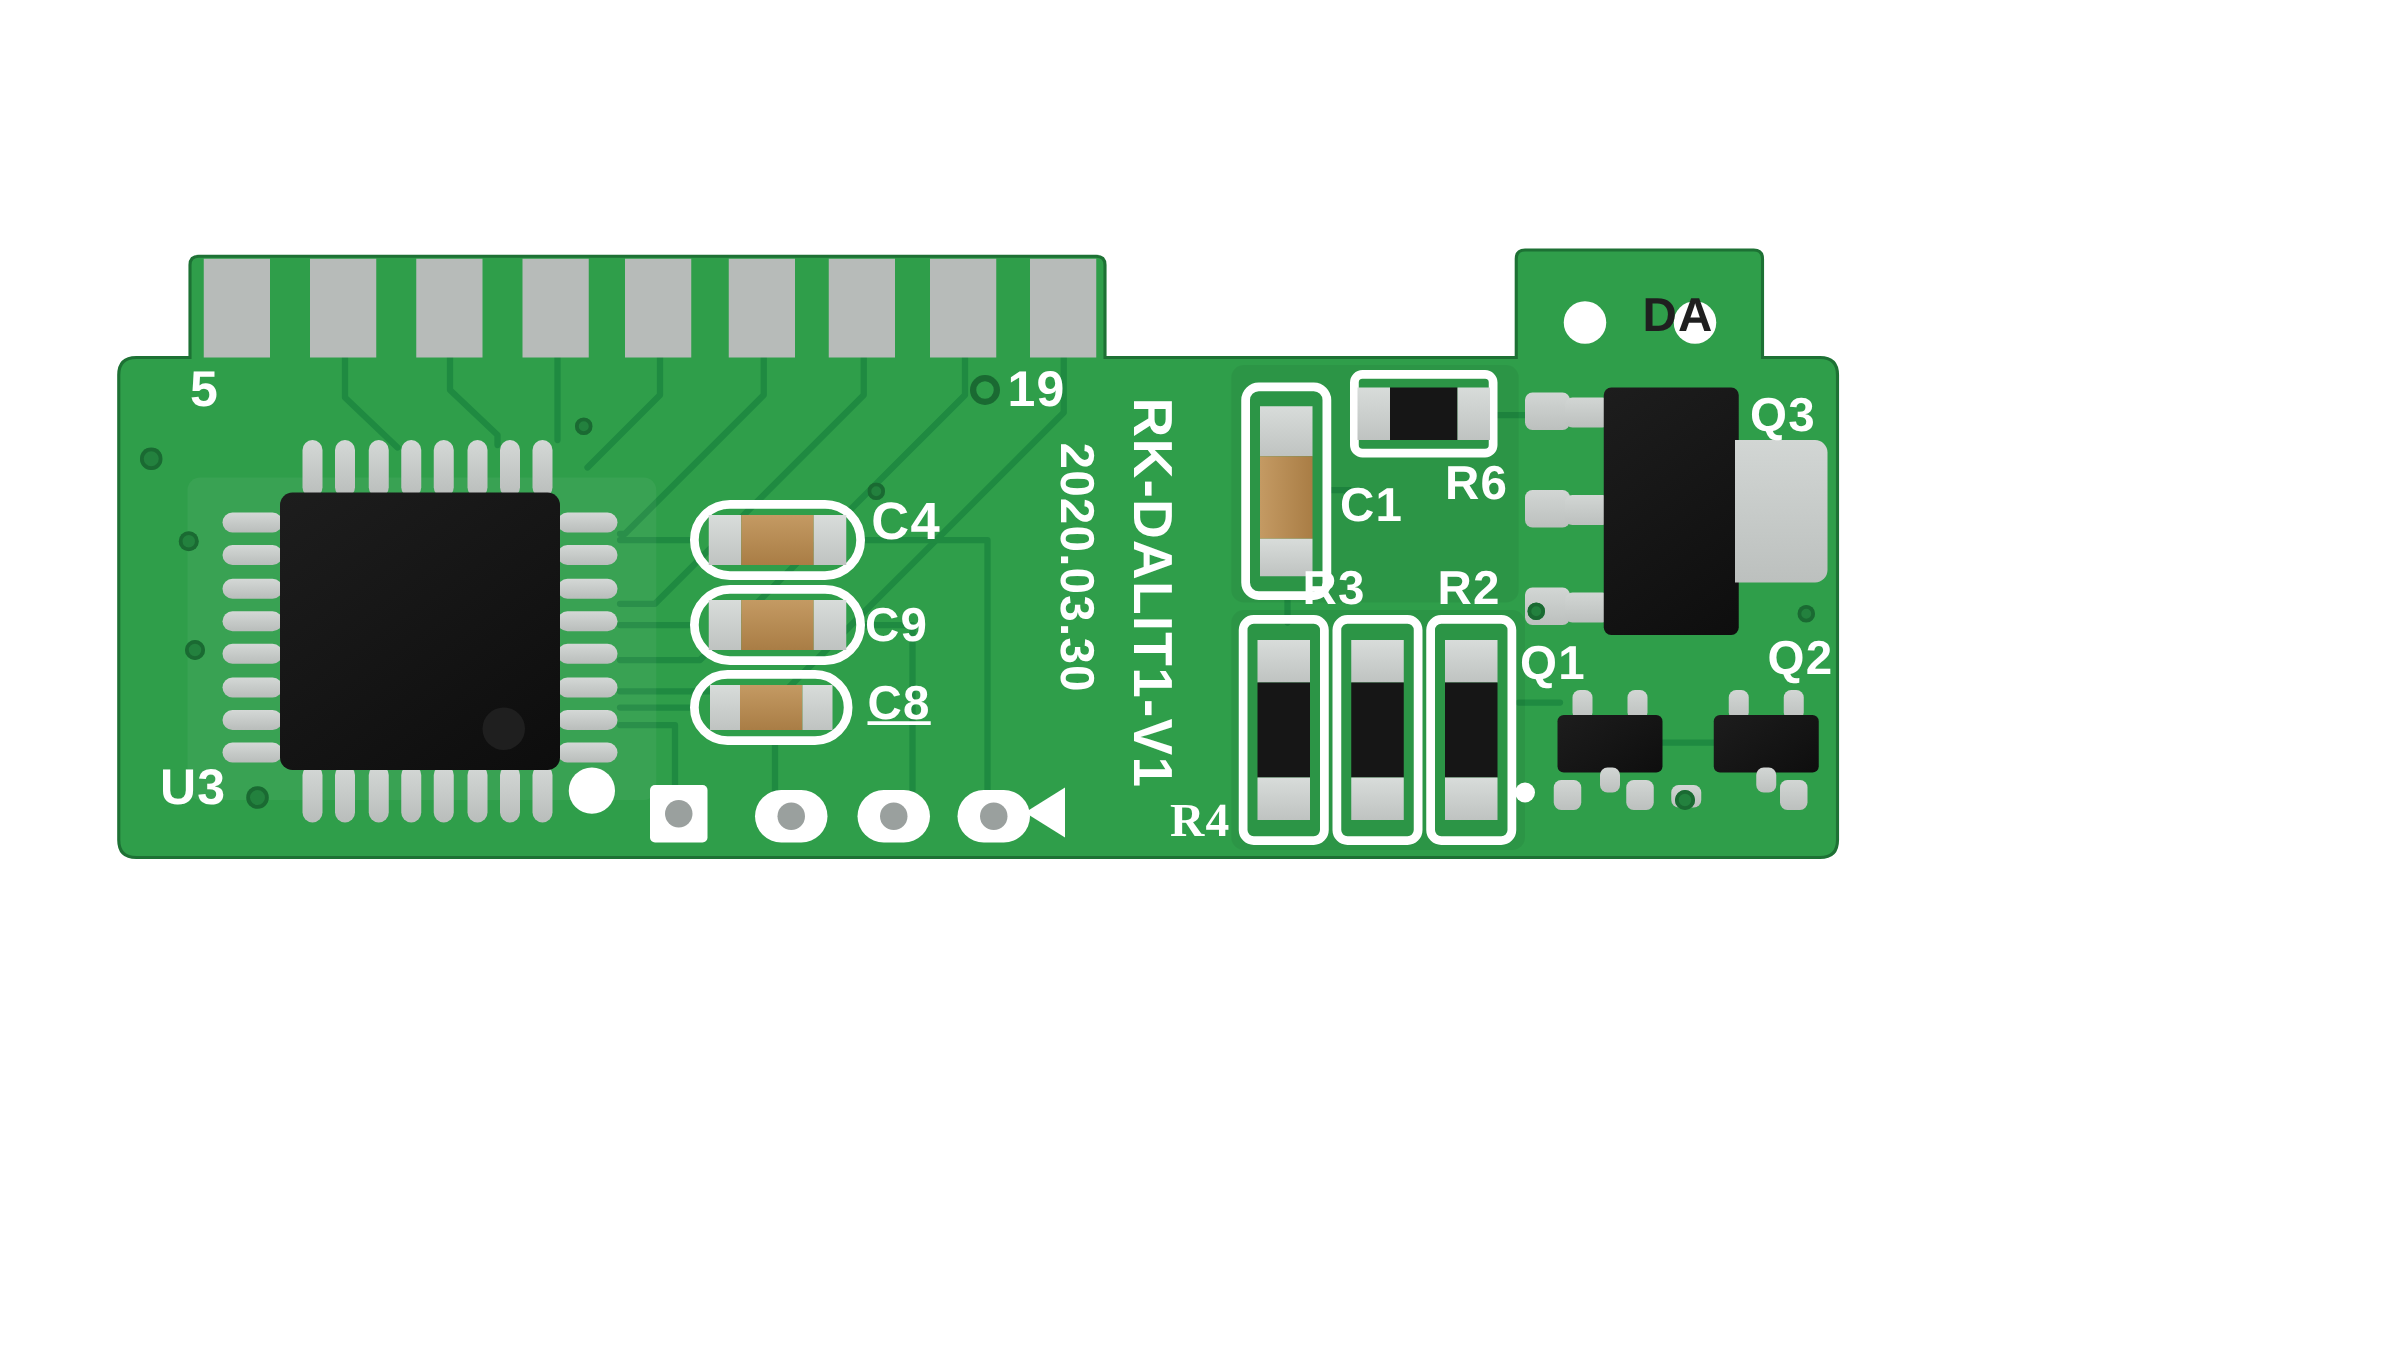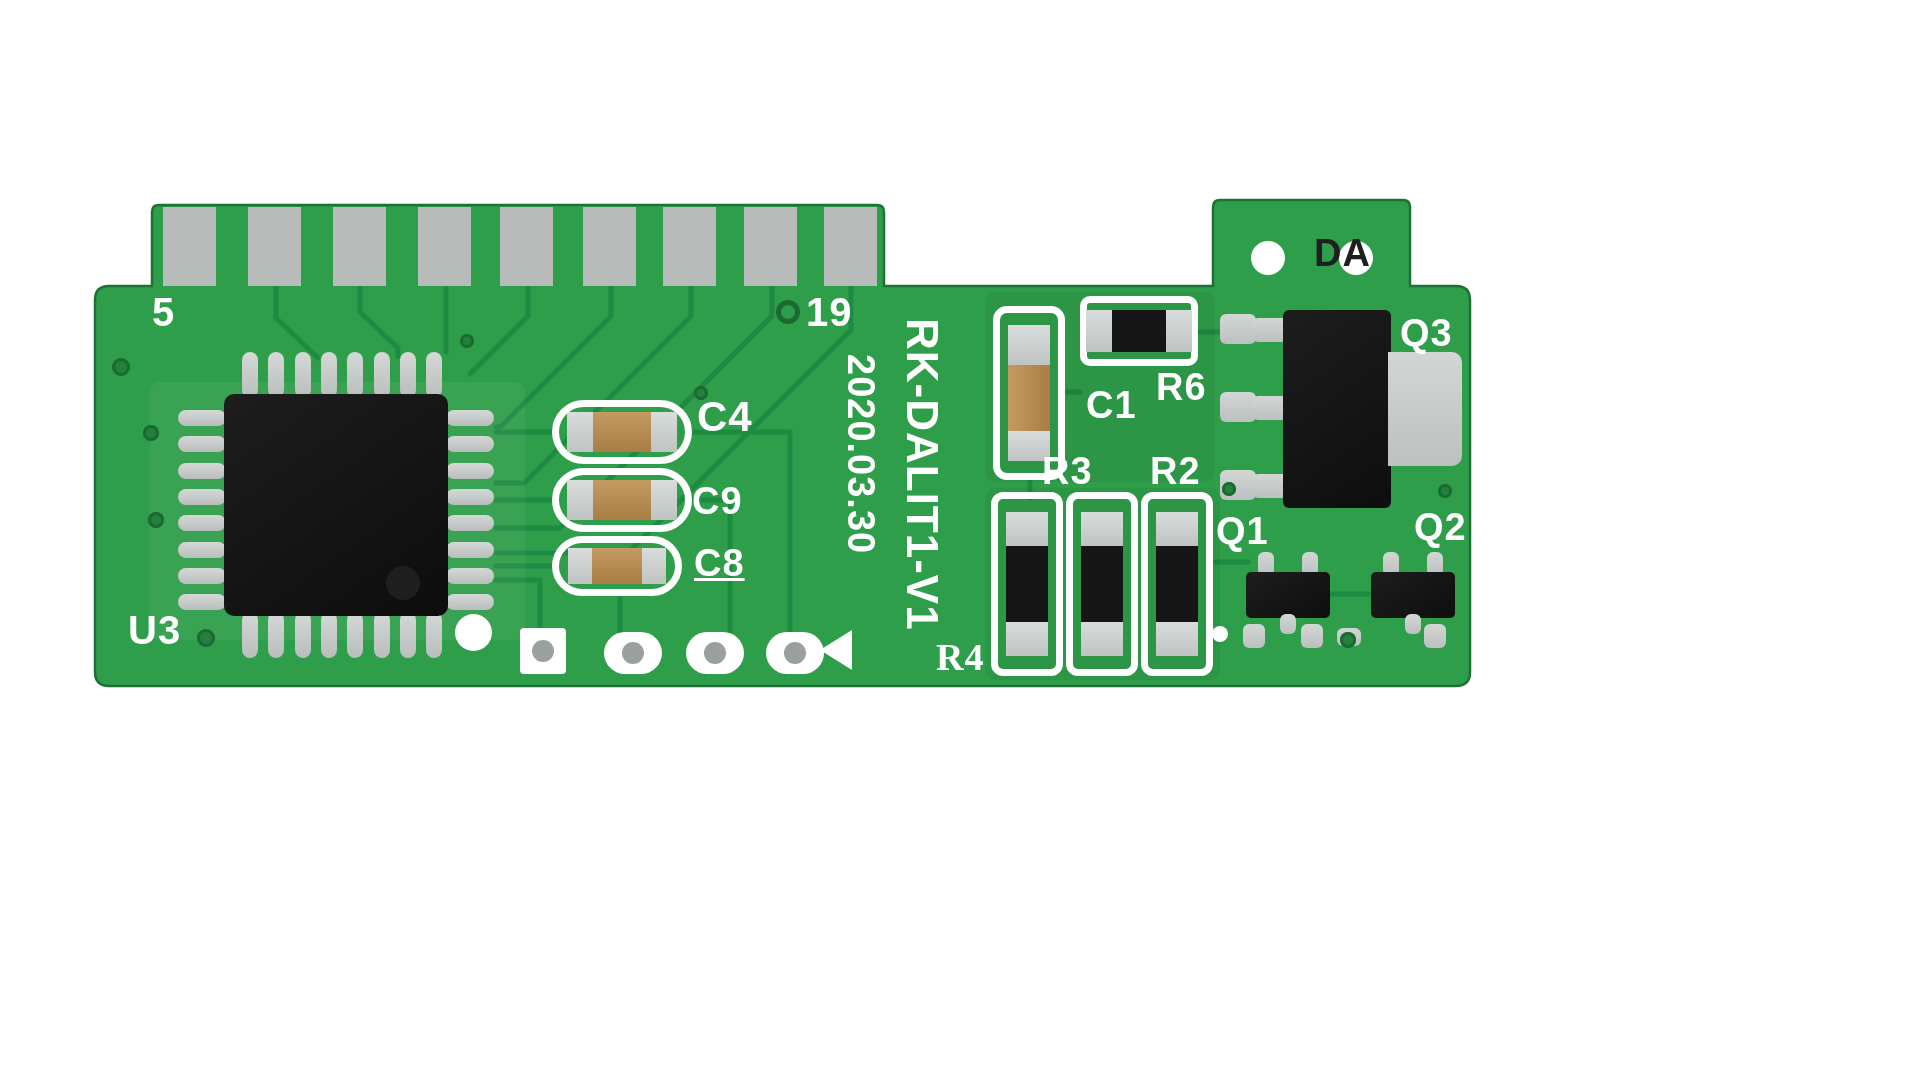--- a/index.html
+++ b/index.html
@@ -244,21 +244,21 @@
   <div class="via" style="left:1438px;top:484px;width:14px;height:14px;"></div>
 
   <div class="silk" style="left:152px;top:292px;font-size:40px;">5</div>
   <div class="silk" style="left:806px;top:292px;font-size:40px;">19</div>
   <div class="silk" style="left:128px;top:610px;font-size:40px;">U3</div>
   <div class="silk" style="left:697px;top:396px;font-size:42px;">C4</div>
   <div class="silk" style="left:692px;top:482px;font-size:38px;">C9</div>
   <div class="silk" style="left:694px;top:544px;font-size:38px;text-decoration:underline;">C8</div>
   <div class="silk silk-vert" style="left:896px;top:318px;font-size:44px;">RK-DALIT1-V1</div>
   <div class="silk silk-vert" style="left:838px;top:354px;font-size:38px;">2020.03.30</div>
-  <div class="silk" style="left:1072px;top:386px;font-size:38px;margin-left:14px;">C1</div>
+  <div class="silk" style="left:1072px;top:386px;font-size:38px;">C1</div>
   <div class="silk" style="left:1156px;top:368px;font-size:38px;">R6</div>
   <div class="silk" style="left:1042px;top:452px;font-size:38px;">R3</div>
   <div class="silk" style="left:1150px;top:452px;font-size:38px;">R2</div>
   <div class="silk" style="left:936px;top:638px;font-size:38px;font-family:Liberation Serif, serif;">R4</div>
   <div class="silk" style="left:1216px;top:512px;font-size:38px;">Q1</div>
   <div class="silk" style="left:1414px;top:508px;font-size:38px;">Q2</div>
   <div class="silk" style="left:1400px;top:314px;font-size:38px;">Q3</div>
   <div class="silk silk-dark" style="left:1287px;top:234px;font-size:38px;margin-left:27px;">DA</div>
 
 </div>

